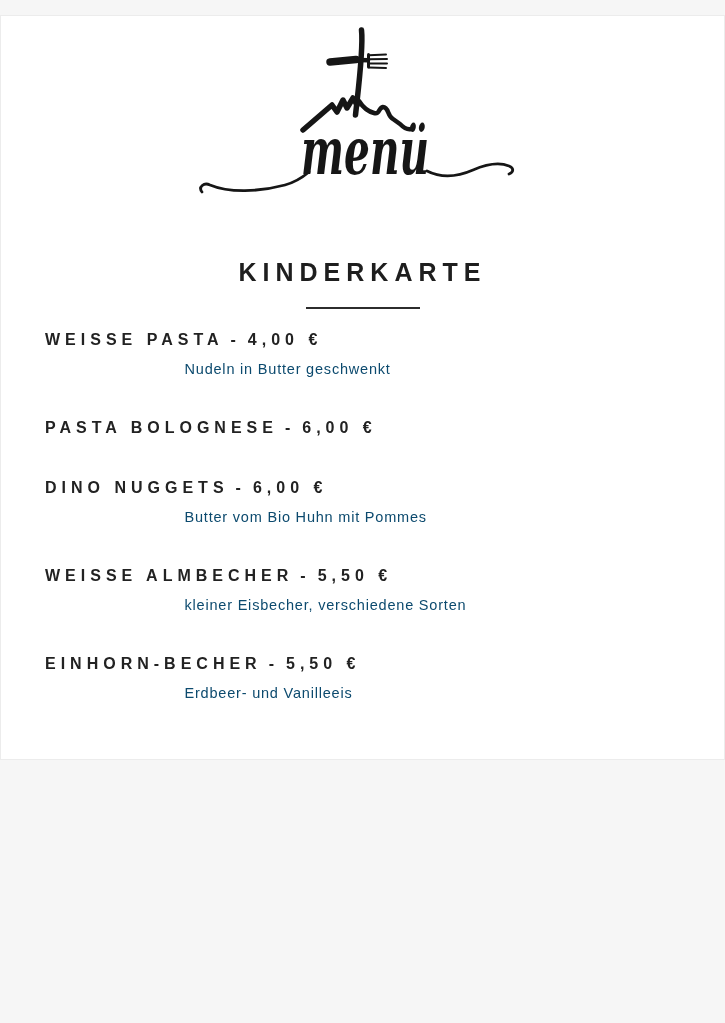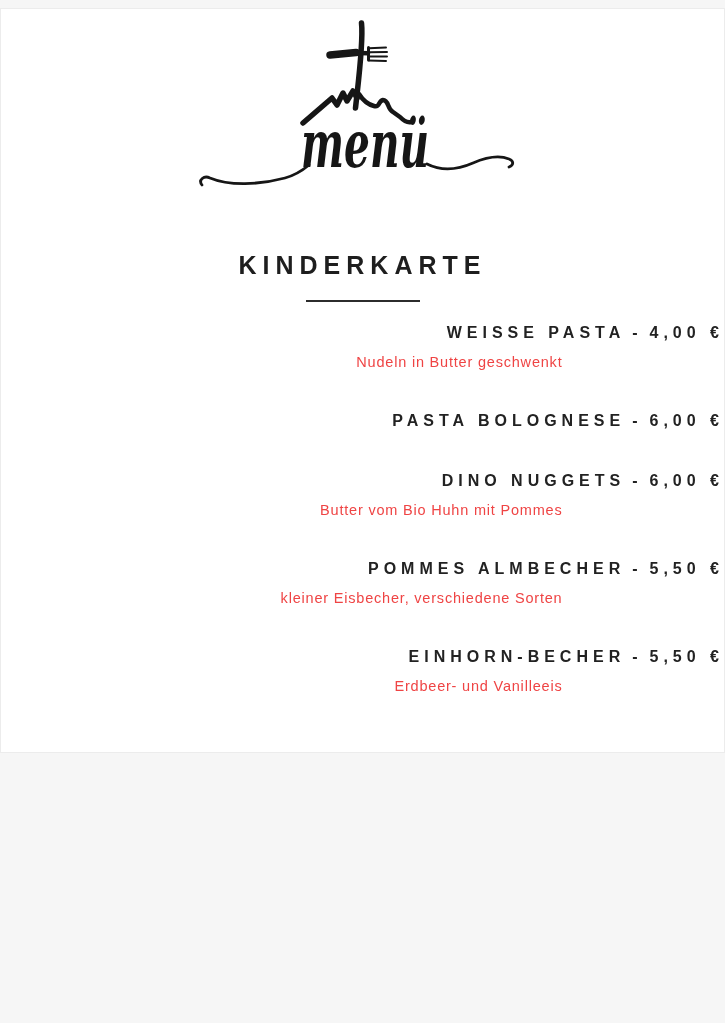--- a/index.html
+++ b/index.html
@@ -4,21 +4,21 @@
 <style>
   html, body {
     margin: 0;
     padding: 0;
     background: #f6f6f6;
   }
   #page {
     position: relative;
     width: 725px;
     height: 745px;
-    margin: 8px auto;
+    margin: 15px auto;
     background: #ffffff;
     border: 1px solid #ececec;
     box-sizing: border-box;
     overflow: hidden;
     font-family: "Liberation Sans", sans-serif;
     color: #242424;
   }
   .logo {
     position: absolute;
     top: 5px;
@@ -56,43 +56,44 @@
     height: 2px;
     background: #2c2c2c;
   }
   .items {
     position: absolute;
     top: 314px;
     left: 0;
     width: 100%;
   }
   .item {
-    text-align: right;
+    text-align: left;
     margin: 0 0 40px 0;
+    padding-left: 44px;
   }
   .item-title {
     margin: 0 0 10px 0;
     font-size: 16px;
     font-weight: 700;
     letter-spacing: 5px;
     line-height: 20px;
     color: #222222;
     white-space: nowrap;
   }
   .item-title .sep {
     margin: 0 7px;
   }
   .item-desc {
     margin: 0 auto;
     max-width: 400px;
     font-size: 14.5px;
     font-weight: 500;
     letter-spacing: 0.8px;
     line-height: 1.25;
-    color: #ef4444;
+    color: #0c4a6e;
   }
 </style>
 </head>
 <body>
 
 <div id="page">
 
   <svg class="logo" width="340" height="185" viewBox="0 0 340 185" fill="none" stroke="#161616" stroke-linecap="round" stroke-linejoin="round">
     <g>
       <path d="M168.5,9 C170.5,28 166,62 162.5,94" stroke-width="5.5"></path>
@@ -130,21 +131,21 @@
     </article>
 
 
     <article class="item">
       <h2 class="item-title"><span>DINO NUGGETS</span><span class="sep">-</span><span>6,00 €</span></h2>
       <p class="item-desc">Butter vom Bio Huhn mit Pommes</p>
     </article>
 
 
     <article class="item">
-      <h2 class="item-title"><span>POMMES ALMBECHER</span><span class="sep">-</span><span>5,50 €</span></h2>
+      <h2 class="item-title"><span>WEISSE ALMBECHER</span><span class="sep">-</span><span>5,50 €</span></h2>
       <p class="item-desc">kleiner Eisbecher, verschiedene Sorten</p>
     </article>
 
     <article class="item">
       <h2 class="item-title"><span>EINHORN-BECHER</span><span class="sep">-</span><span>5,50 €</span></h2>
       <p class="item-desc">Erdbeer- und Vanilleeis</p>
     </article>
 
   </div>
 </div>

